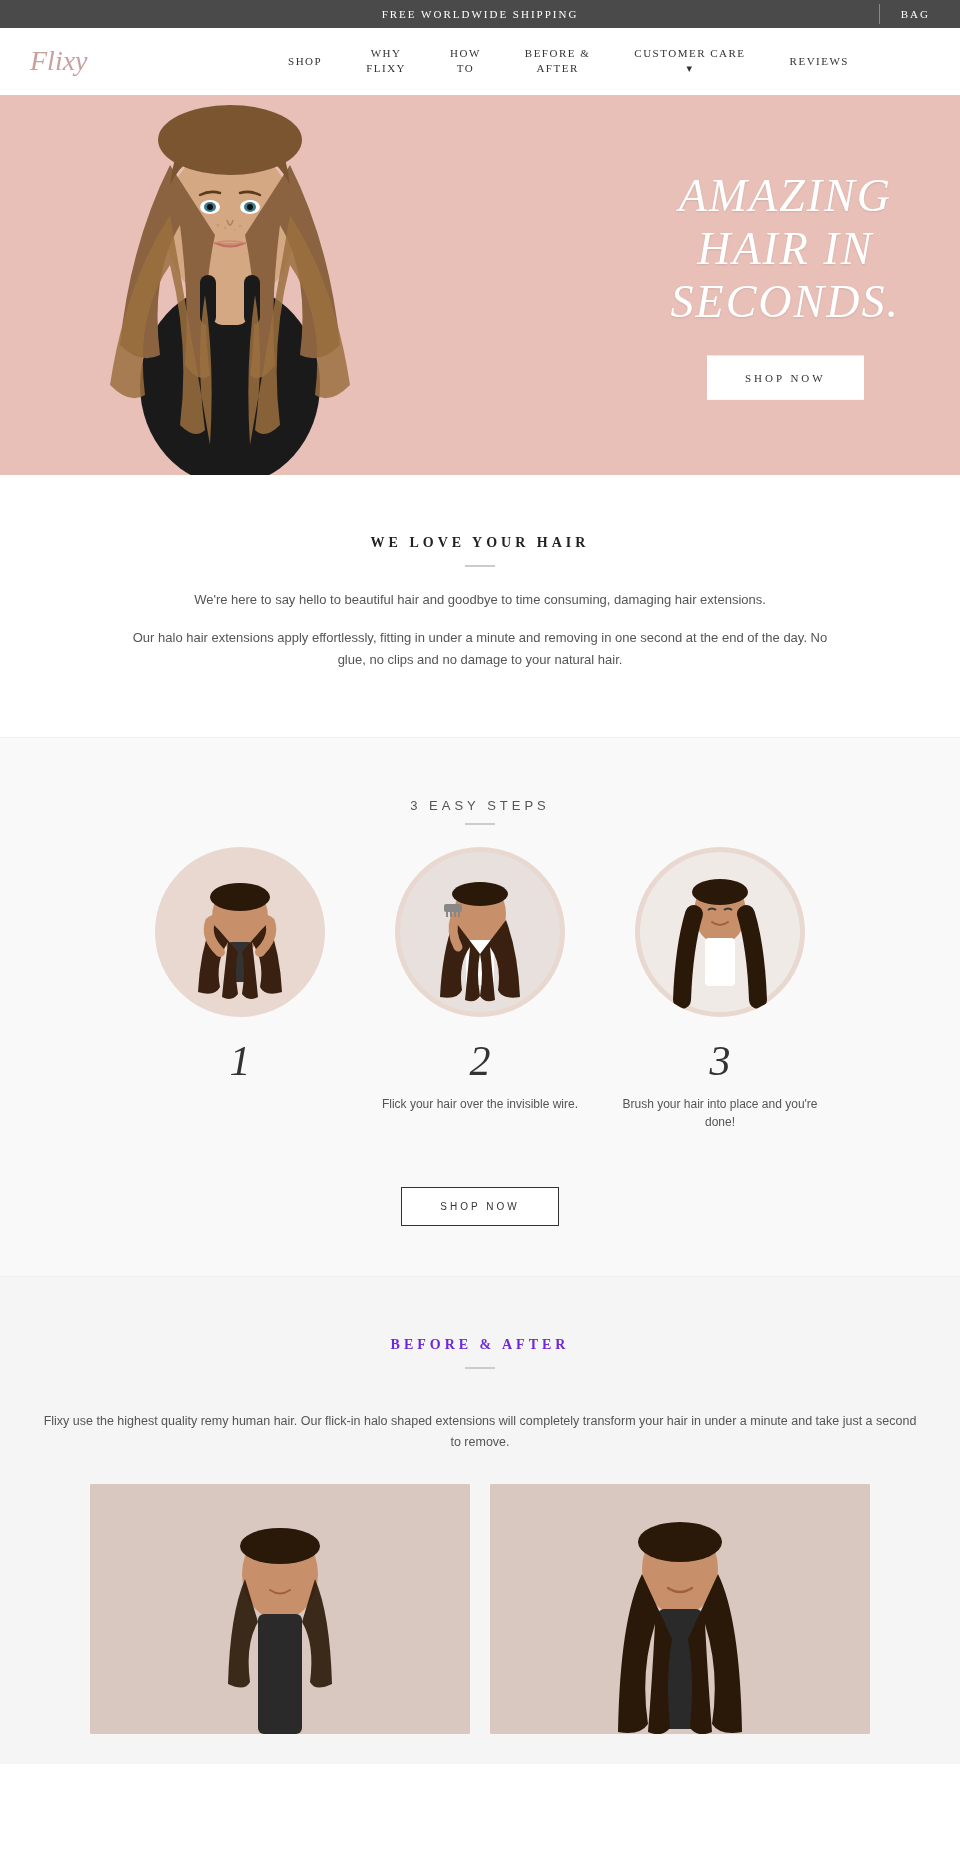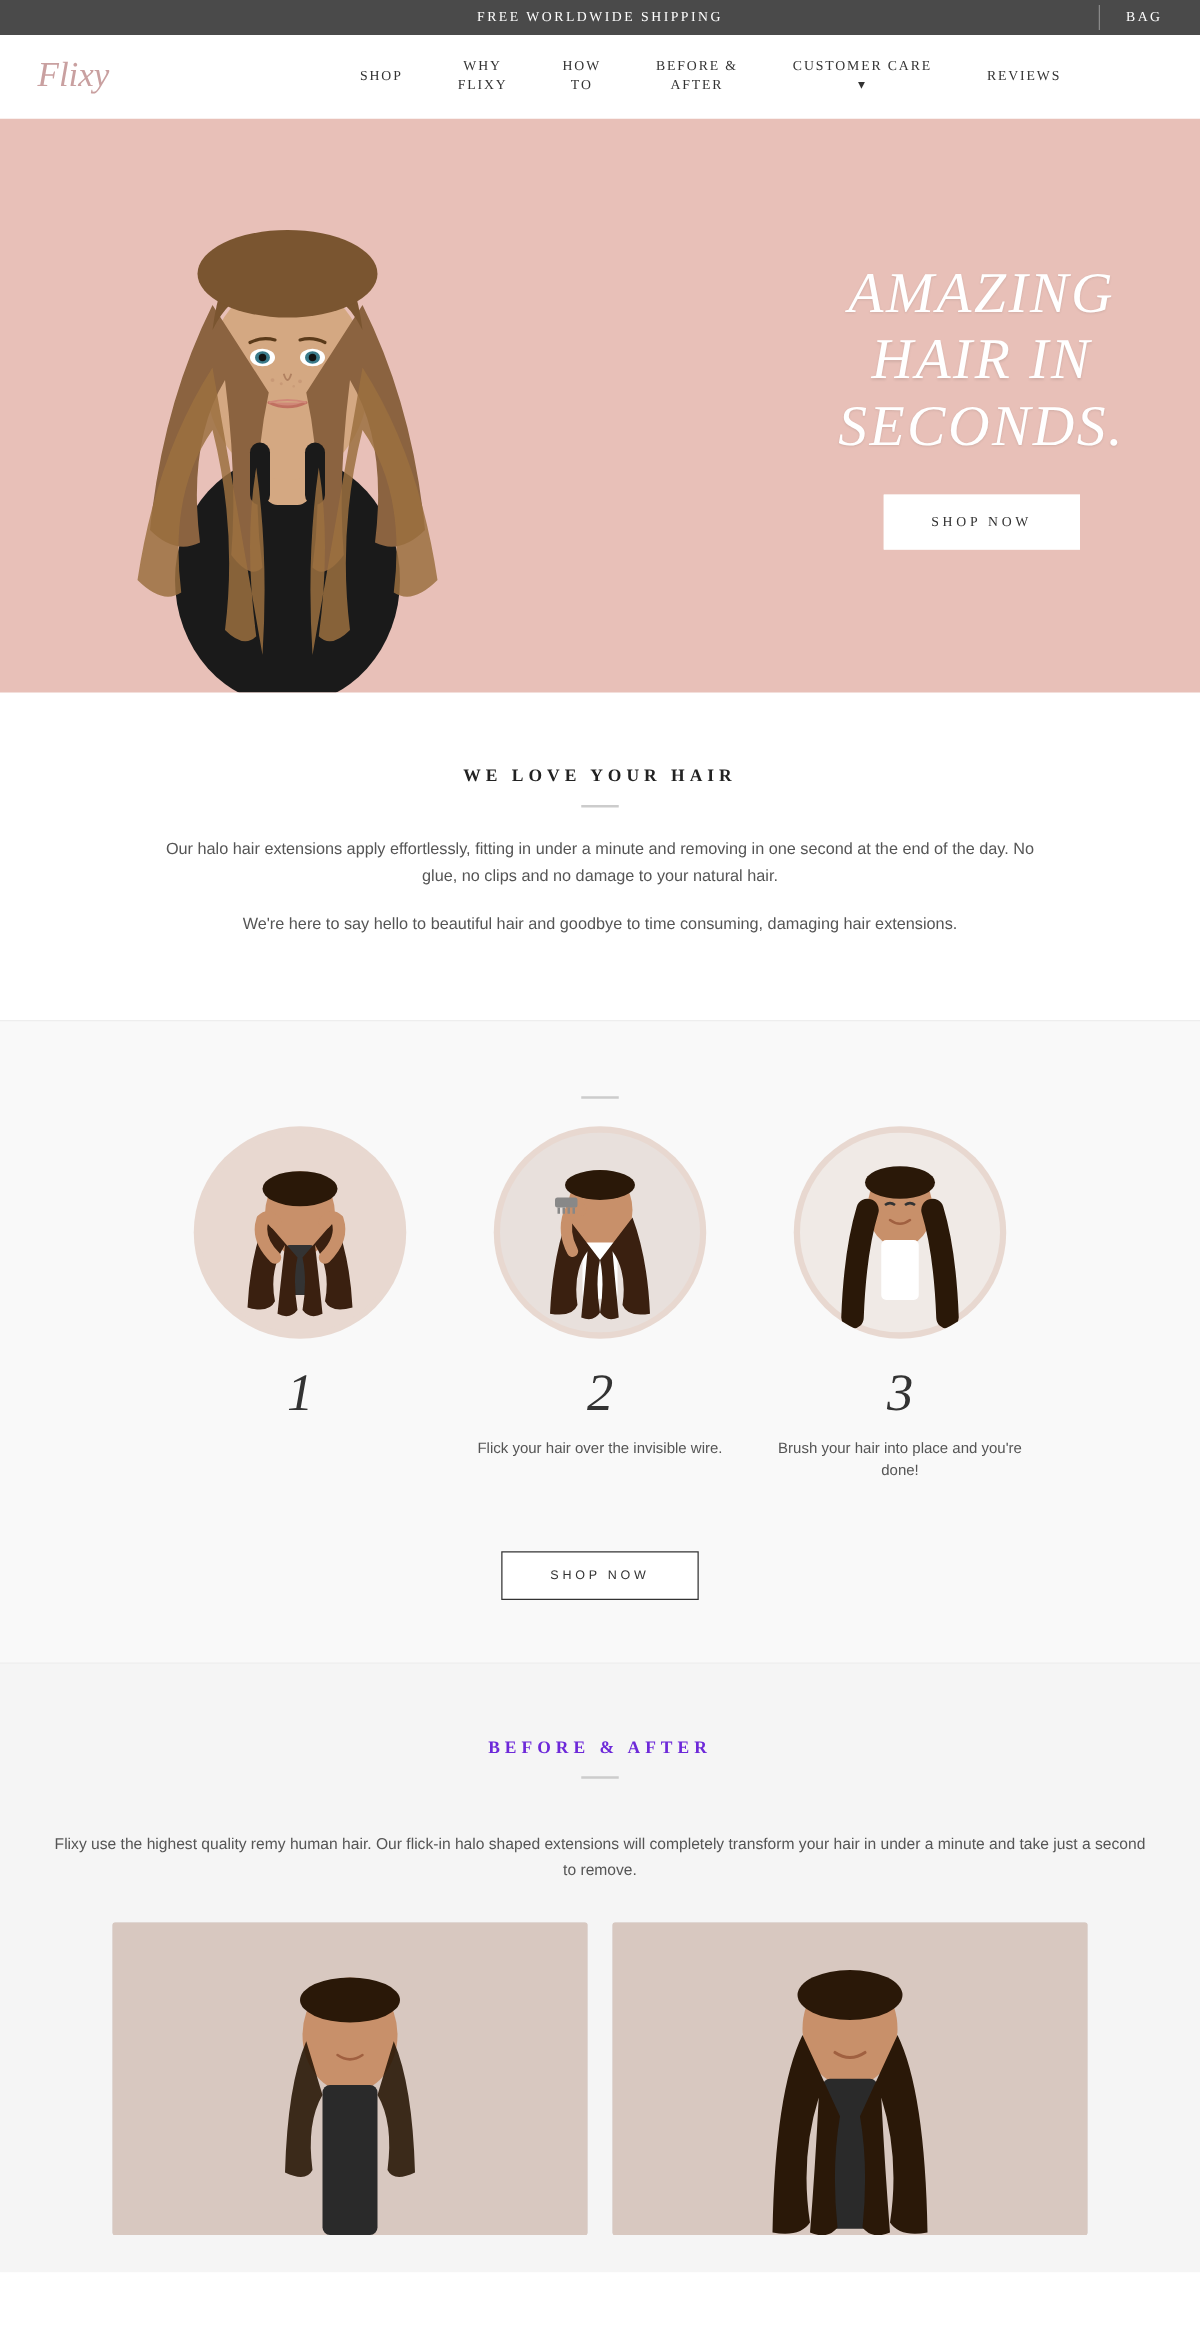--- a/index.html
+++ b/index.html
@@ -68,21 +68,21 @@
       cursor: pointer;
       line-height: 1.4;
       text-transform: uppercase;
     }
     .nav-item .sub { display: block; }
 
     
     .hero {
       background: #e8c8c0;
       position: relative;
-      height: 459px;
+      height: 380px;
       overflow: hidden;
       display: flex;
       align-items: center;
     }
     .hero-content {
       position: absolute;
       right: 60px;
       top: 50%;
       transform: translateY(-50%);
       text-align: center;
@@ -356,25 +356,26 @@
       <span>HAIR IN</span><br>
       <span>SECONDS.</span>
     </div>
     <div class="hero-btn">SHOP NOW</div>
   </div>
 </div>
 
 <div class="section-love">
   <h2>WE LOVE YOUR HAIR</h2>
   <div class="section-divider"></div>
+  <p>We're here to say hello to beautiful hair and goodbye to time consuming, damaging hair extensions.</p>
   <p>Our halo hair extensions apply effortlessly, fitting in under a minute and removing in one second at the end of the day. No glue, no clips and no damage to your natural hair.</p>
-  <p>We're here to say hello to beautiful hair and goodbye to time consuming, damaging hair extensions.</p>
 </div>
 
 <div class="section-steps">
+  <div class="sub-heading">3 EASY STEPS</div>
   <div class="section-divider"></div>
 
   <div class="steps-row">
 
     <div class="step-item">
       <div class="step-circle">
         <svg class="step-svg" viewBox="0 0 160 160" xmlns="http://www.w3.org/2000/svg">
           <circle cx="80" cy="80" r="80" fill="#e8d8d0"></circle>
 
           <ellipse cx="80" cy="65" rx="28" ry="34" fill="#c8906a"></ellipse>

